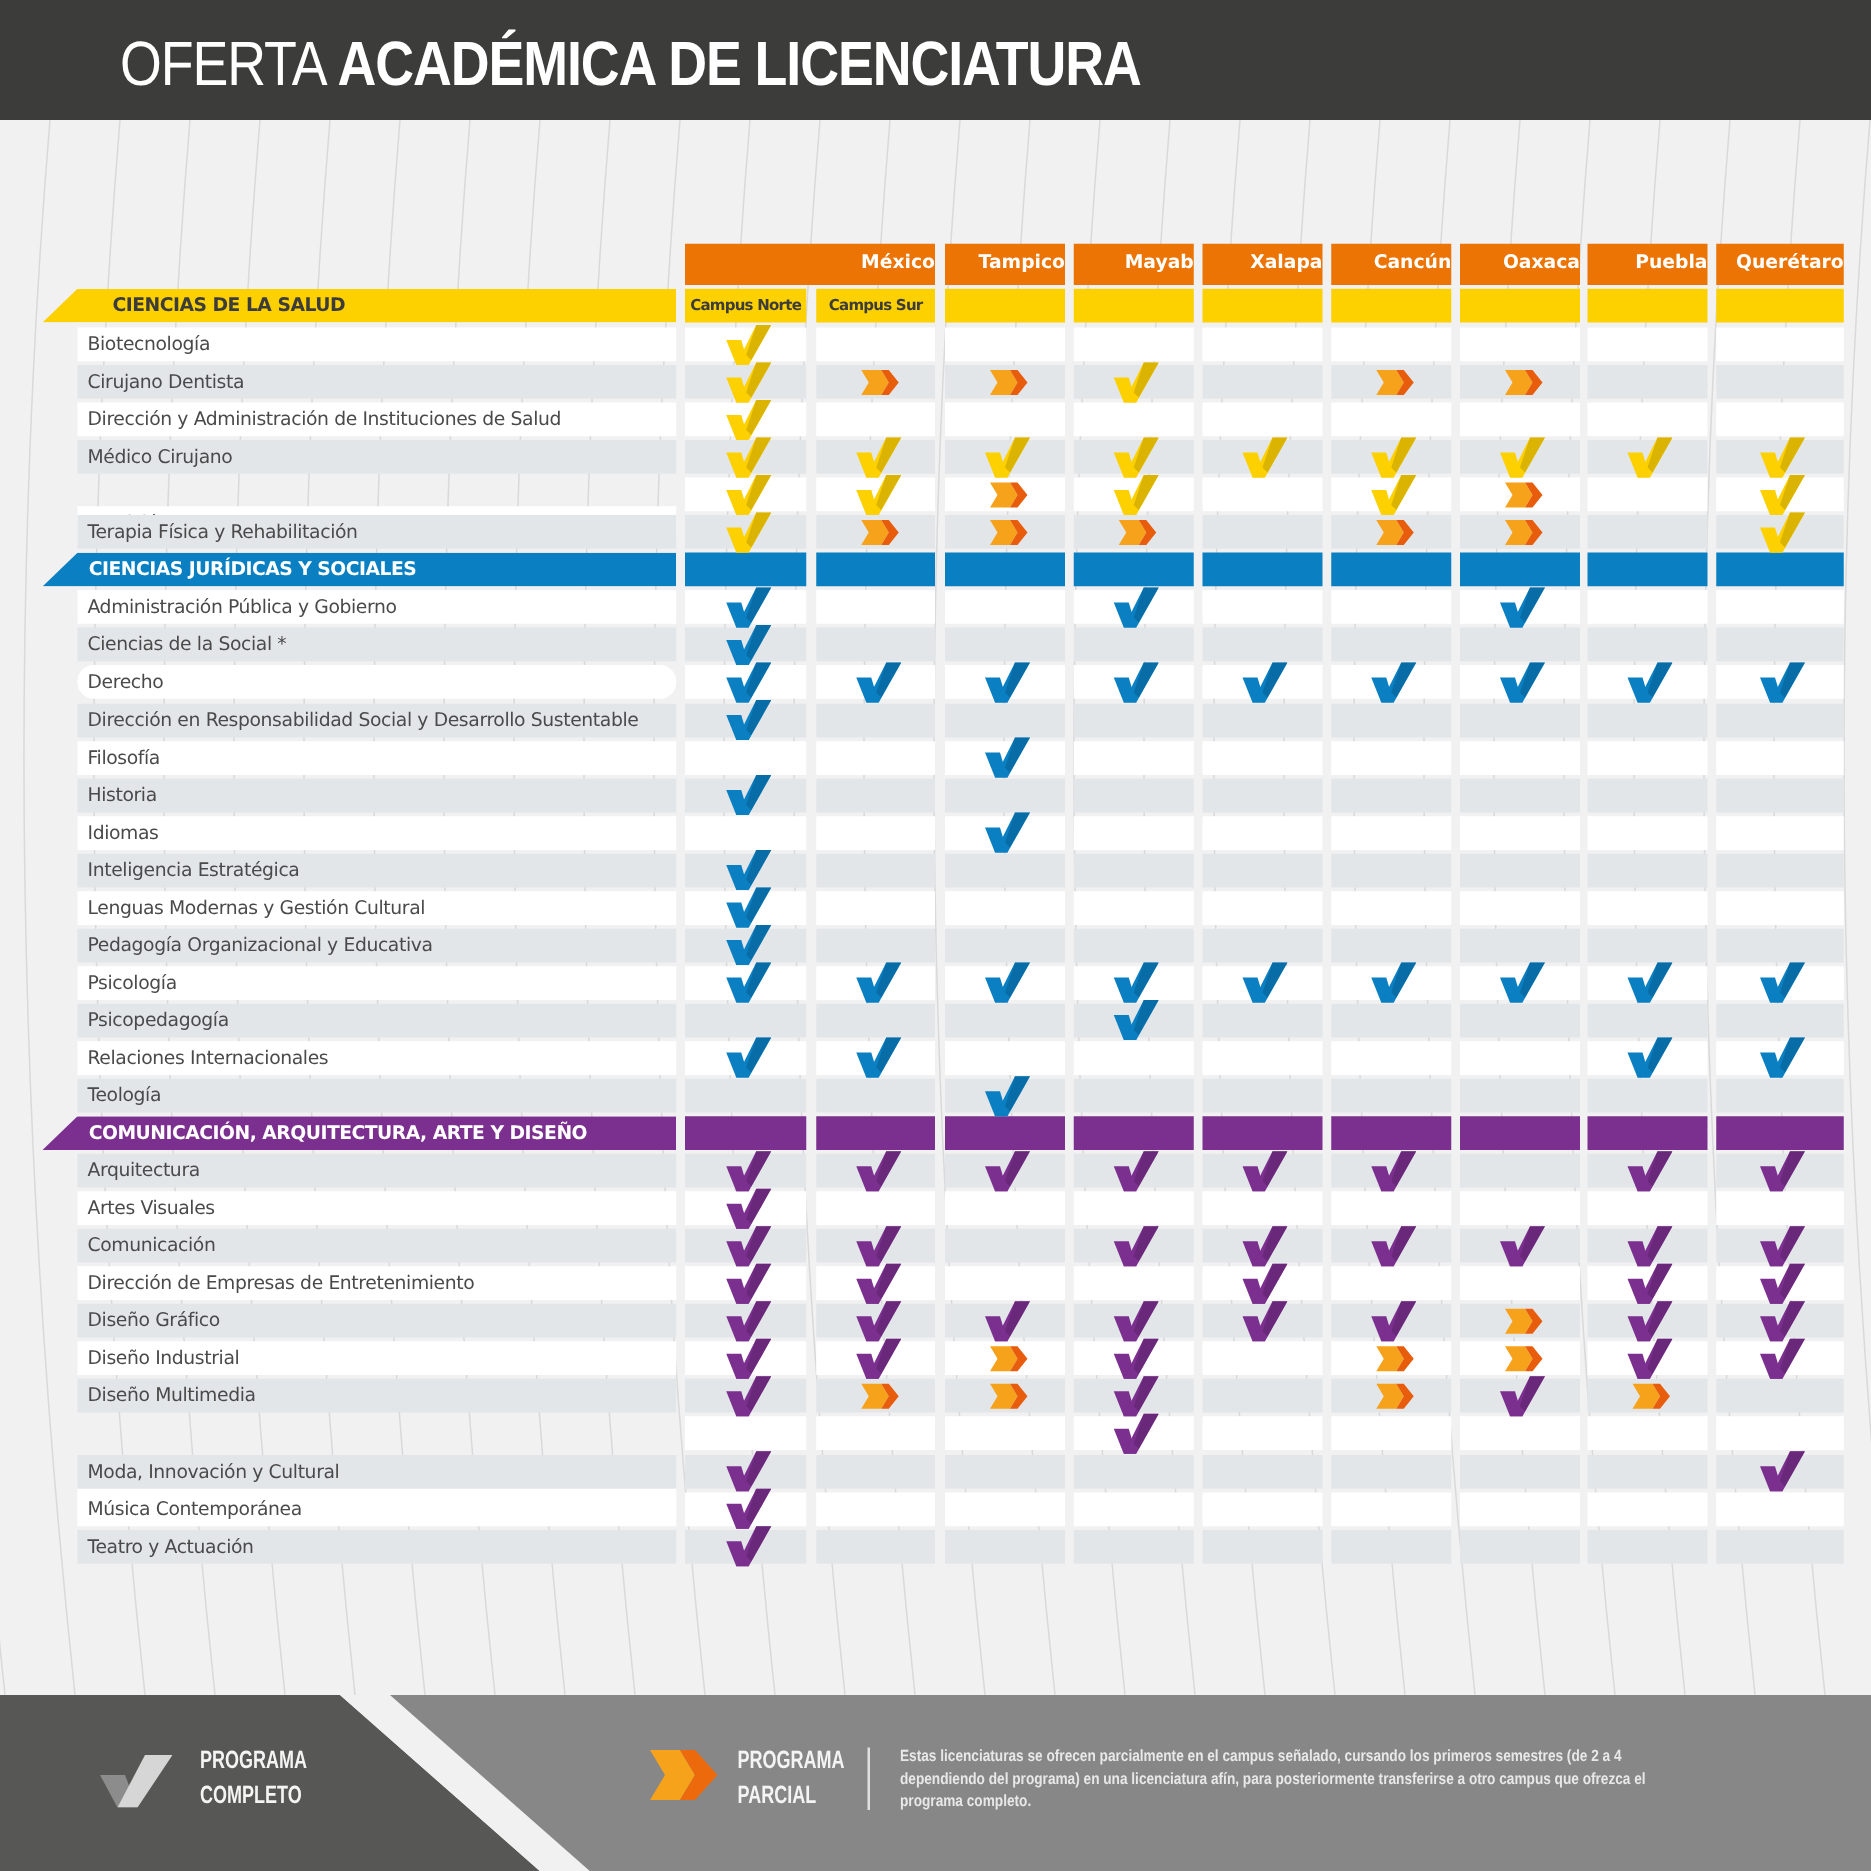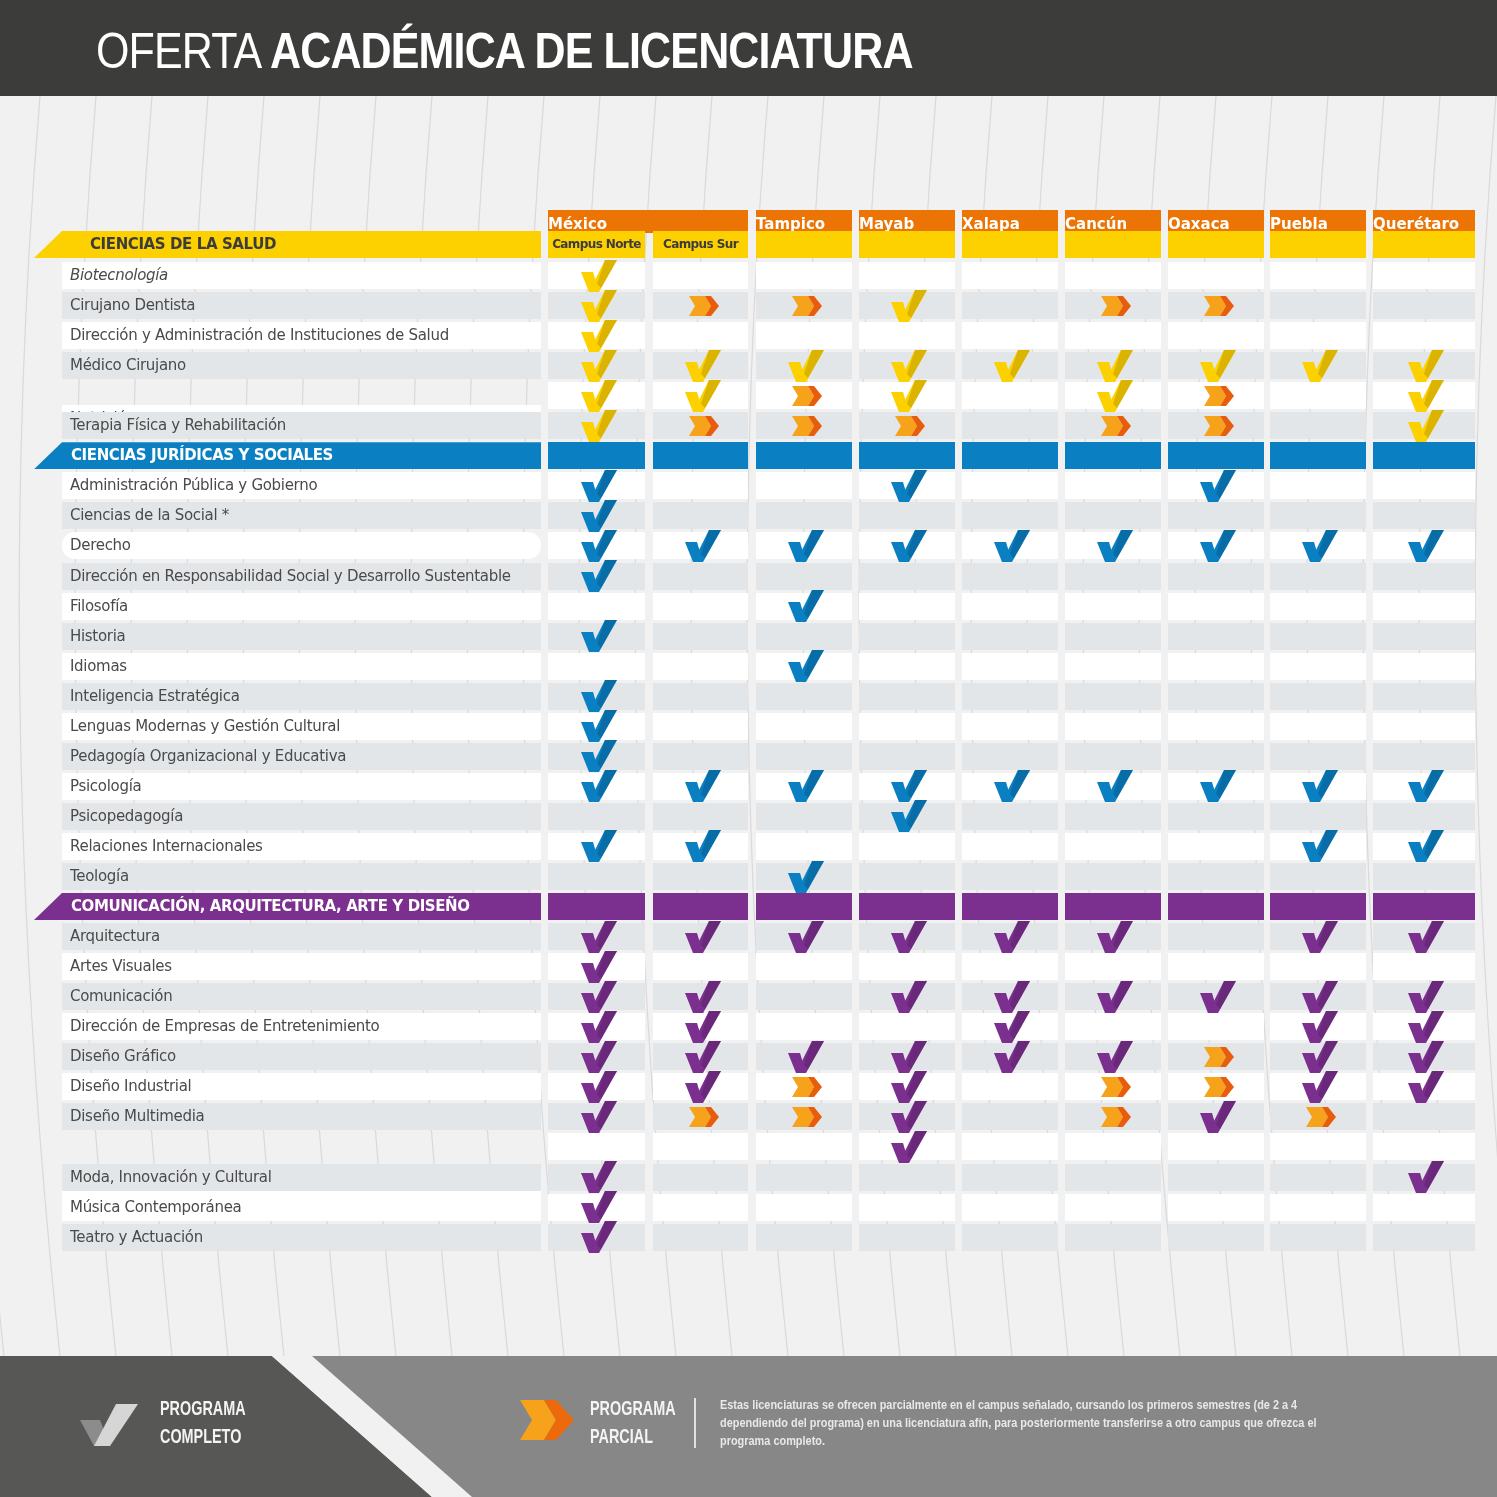--- a/index.html
+++ b/index.html
@@ -27,24 +27,24 @@
     transform: scaleX(0.86); transform-origin: left center;
     white-space: nowrap;
   }
   .header .title .light { font-weight: 400; }
   .header .title .bold { font-weight: 700; }
 
   .table-wrap { position: absolute; left: 0; top: 0; z-index: 1; }
 
   
   .campus-head {
-    position: absolute; top: 210px; height: 23px;
+    position: absolute; top: 195px; height: 33px;
     background: #ec7404; color: #fff;
     font-family: "DejaVu Sans", sans-serif; font-weight: 700;
-    font-size: 15px; line-height: 28px; text-align: left;
+    font-size: 15px; line-height: 28px; text-align: right;
   }
   .sub-head {
     position: absolute; top: 231px; height: 27px;
     background: #fdd000; color: #3c3c3b;
     font-family: "DejaVu Sans", sans-serif; font-weight: 700;
     font-size: 12px; line-height: 27px; text-align: center;
     letter-spacing: -0.6px; white-space: nowrap; overflow: hidden;
   }
 
   
@@ -175,21 +175,21 @@
     <div class="sub-head" style="left: 756px; width: 96px;"></div>
     <div class="sub-head" style="left: 859px; width: 96px;"></div>
     <div class="sub-head" style="left: 962px; width: 96px;"></div>
     <div class="sub-head" style="left: 1065px; width: 96px;"></div>
     <div class="sub-head" style="left: 1168px; width: 96px;"></div>
     <div class="sub-head" style="left: 1270px; width: 96px;"></div>
     <div class="sub-head" style="left: 1373px; width: 102px;"></div>
     <div class="section-bar" style="top: 231px; background: rgb(253, 208, 0);">
       <div class="label" style="color: rgb(60, 60, 59); margin-left: 19px;">CIENCIAS DE LA SALUD</div>
     </div>
-    <div class="row-label row-white" style="top: 262px; font-style: italic;">Biotecnología</div>
+    <div class="row-label row-white" style="top: 262px;">Biotecnología</div>
     <div class="cell row-white" style="left: 548px; width: 97px; top: 262px;">
       <div class="mark">
         <svg viewBox="0 0 40 36">
           <polygon points="4,14 16,14 22,34 12,34" fill="#fdd000"></polygon>
           <polygon points="28,2 40,2 22,34 12,34" fill="#fdd000"></polygon>
           <polygon points="28,2 40,2 24,30 20,26" fill="#be9c00" opacity="0.55"></polygon>
         </svg>
       </div>
     </div>
     <div class="cell row-white" style="left: 653px; width: 95px; top: 262px;"></div>

